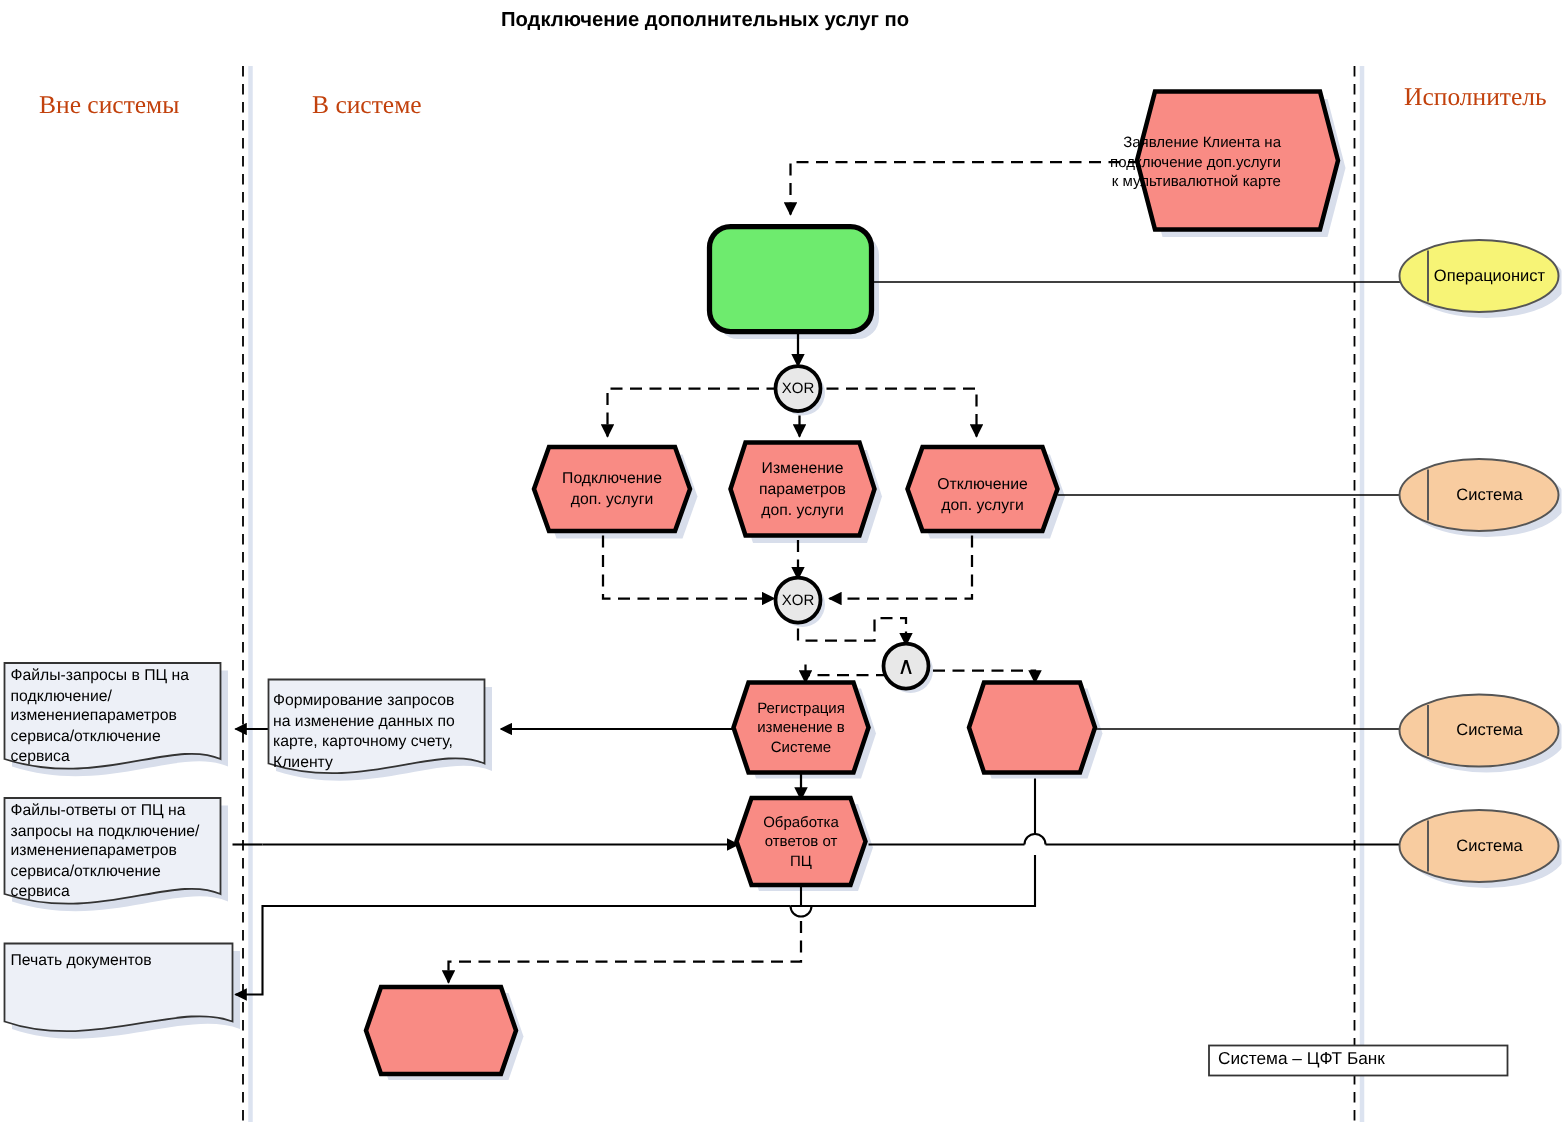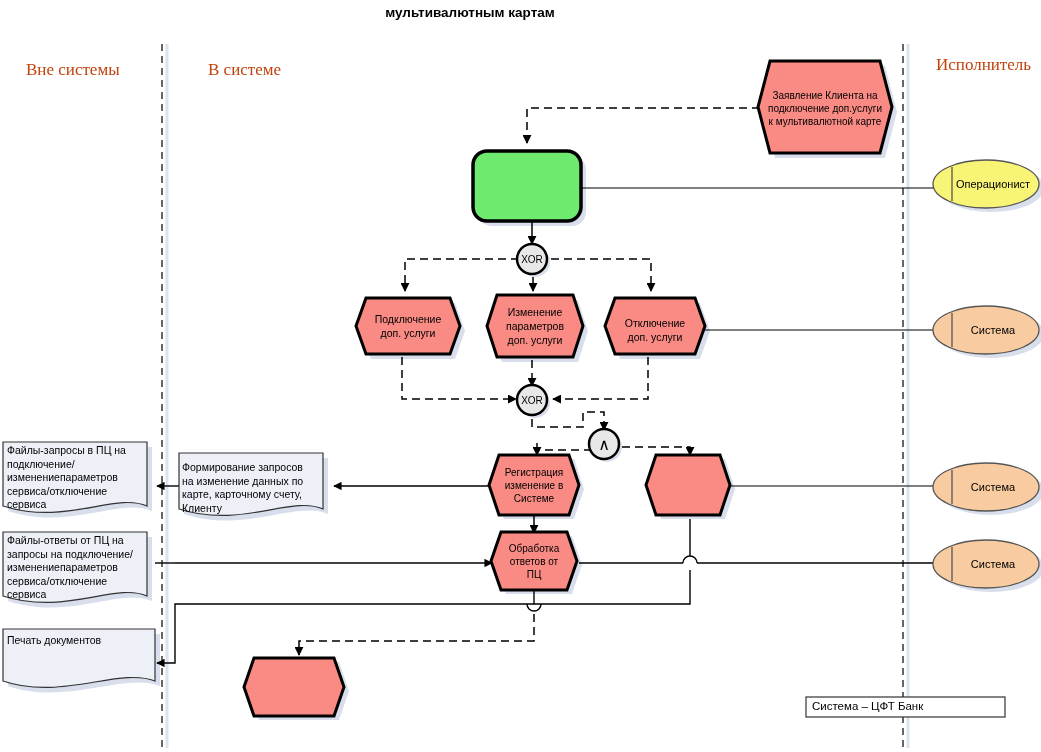--- a/index.html
+++ b/index.html
@@ -146,28 +146,28 @@
 
     <path d="M3,442 L147,442 L147,506 C115,492 65,526 3,506 Z" fill="#EDF0F7" stroke="#333" stroke-width="1.2"></path>
     <path d="M179,453 L323,453 L323,509 C291,495 241,529 179,509 Z" fill="#EDF0F7" stroke="#333" stroke-width="1.2"></path>
     <path d="M3,532 L147,532 L147,596 C115,582 65,616 3,596 Z" fill="#EDF0F7" stroke="#333" stroke-width="1.2"></path>
     <path d="M3,629 L155,629 L155,681 C119,667 61,701 3,681 Z" fill="#EDF0F7" stroke="#333" stroke-width="1.2"></path>
 
     <rect x="806" y="697" width="199" height="20" fill="#fff" stroke="#333" stroke-width="1.2"></rect>
   </svg>
 
   <div class="diagram-title">
-    <div>мультивалютным картам</div>
+    <div>Подключение дополнительных услуг по</div>
   </div>
 
   <div class="lane-label" style="left:26px;top:60px;">Вне системы</div>
   <div class="lane-label" style="left:208px;top:60px;">В системе</div>
   <div class="lane-label" style="left:936px;top:55px;">Исполнитель</div>
 
-  <div class="node-text" style="left:758px;top:83px;width:134px;height:50px;font-size:10px;line-height:13px;">
+  <div class="node-text" style="left:730px;top:83px;width:134px;height:50px;font-size:10px;line-height:13px;text-align:right;">
     <div>
       <div>Заявление Клиента на</div>
       <div>подключение доп.услуги</div>
       <div>к мультивалютной карте</div>
     </div>
   </div>
 
 
   <div class="node-text" style="left:356px;top:298px;width:104px;height:56px;font-size:10.5px;line-height:14px;">
     <div>

